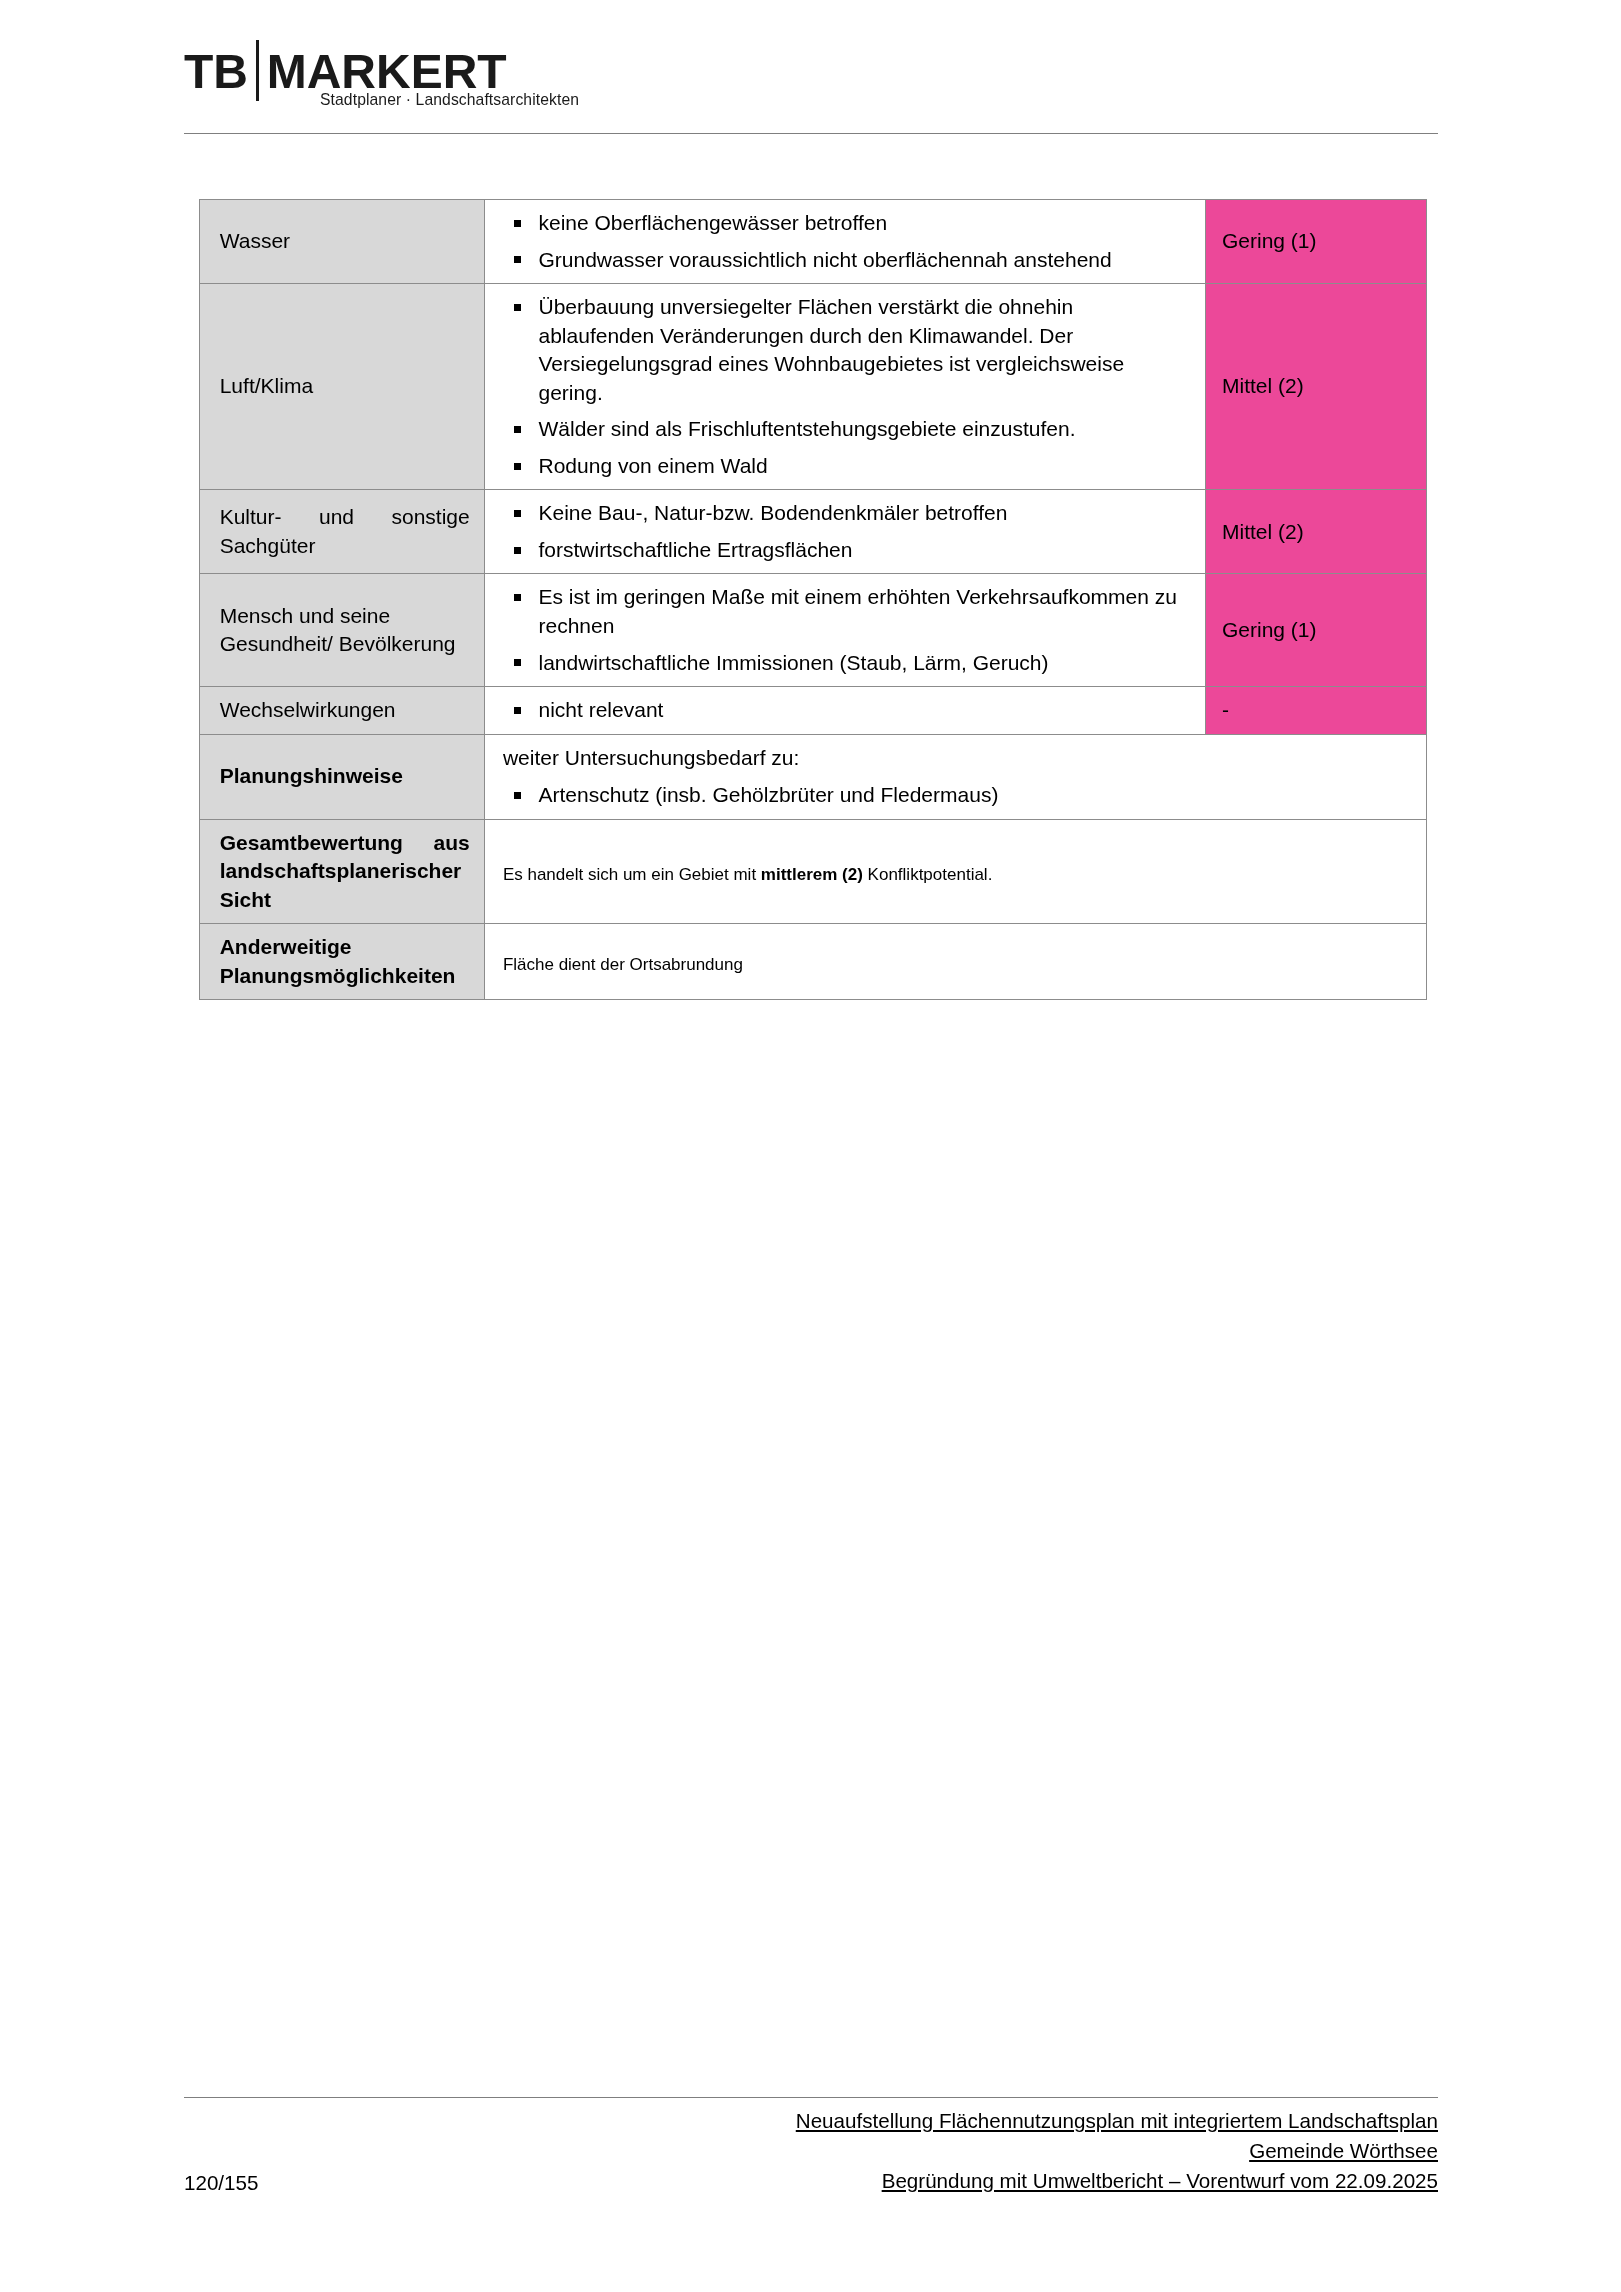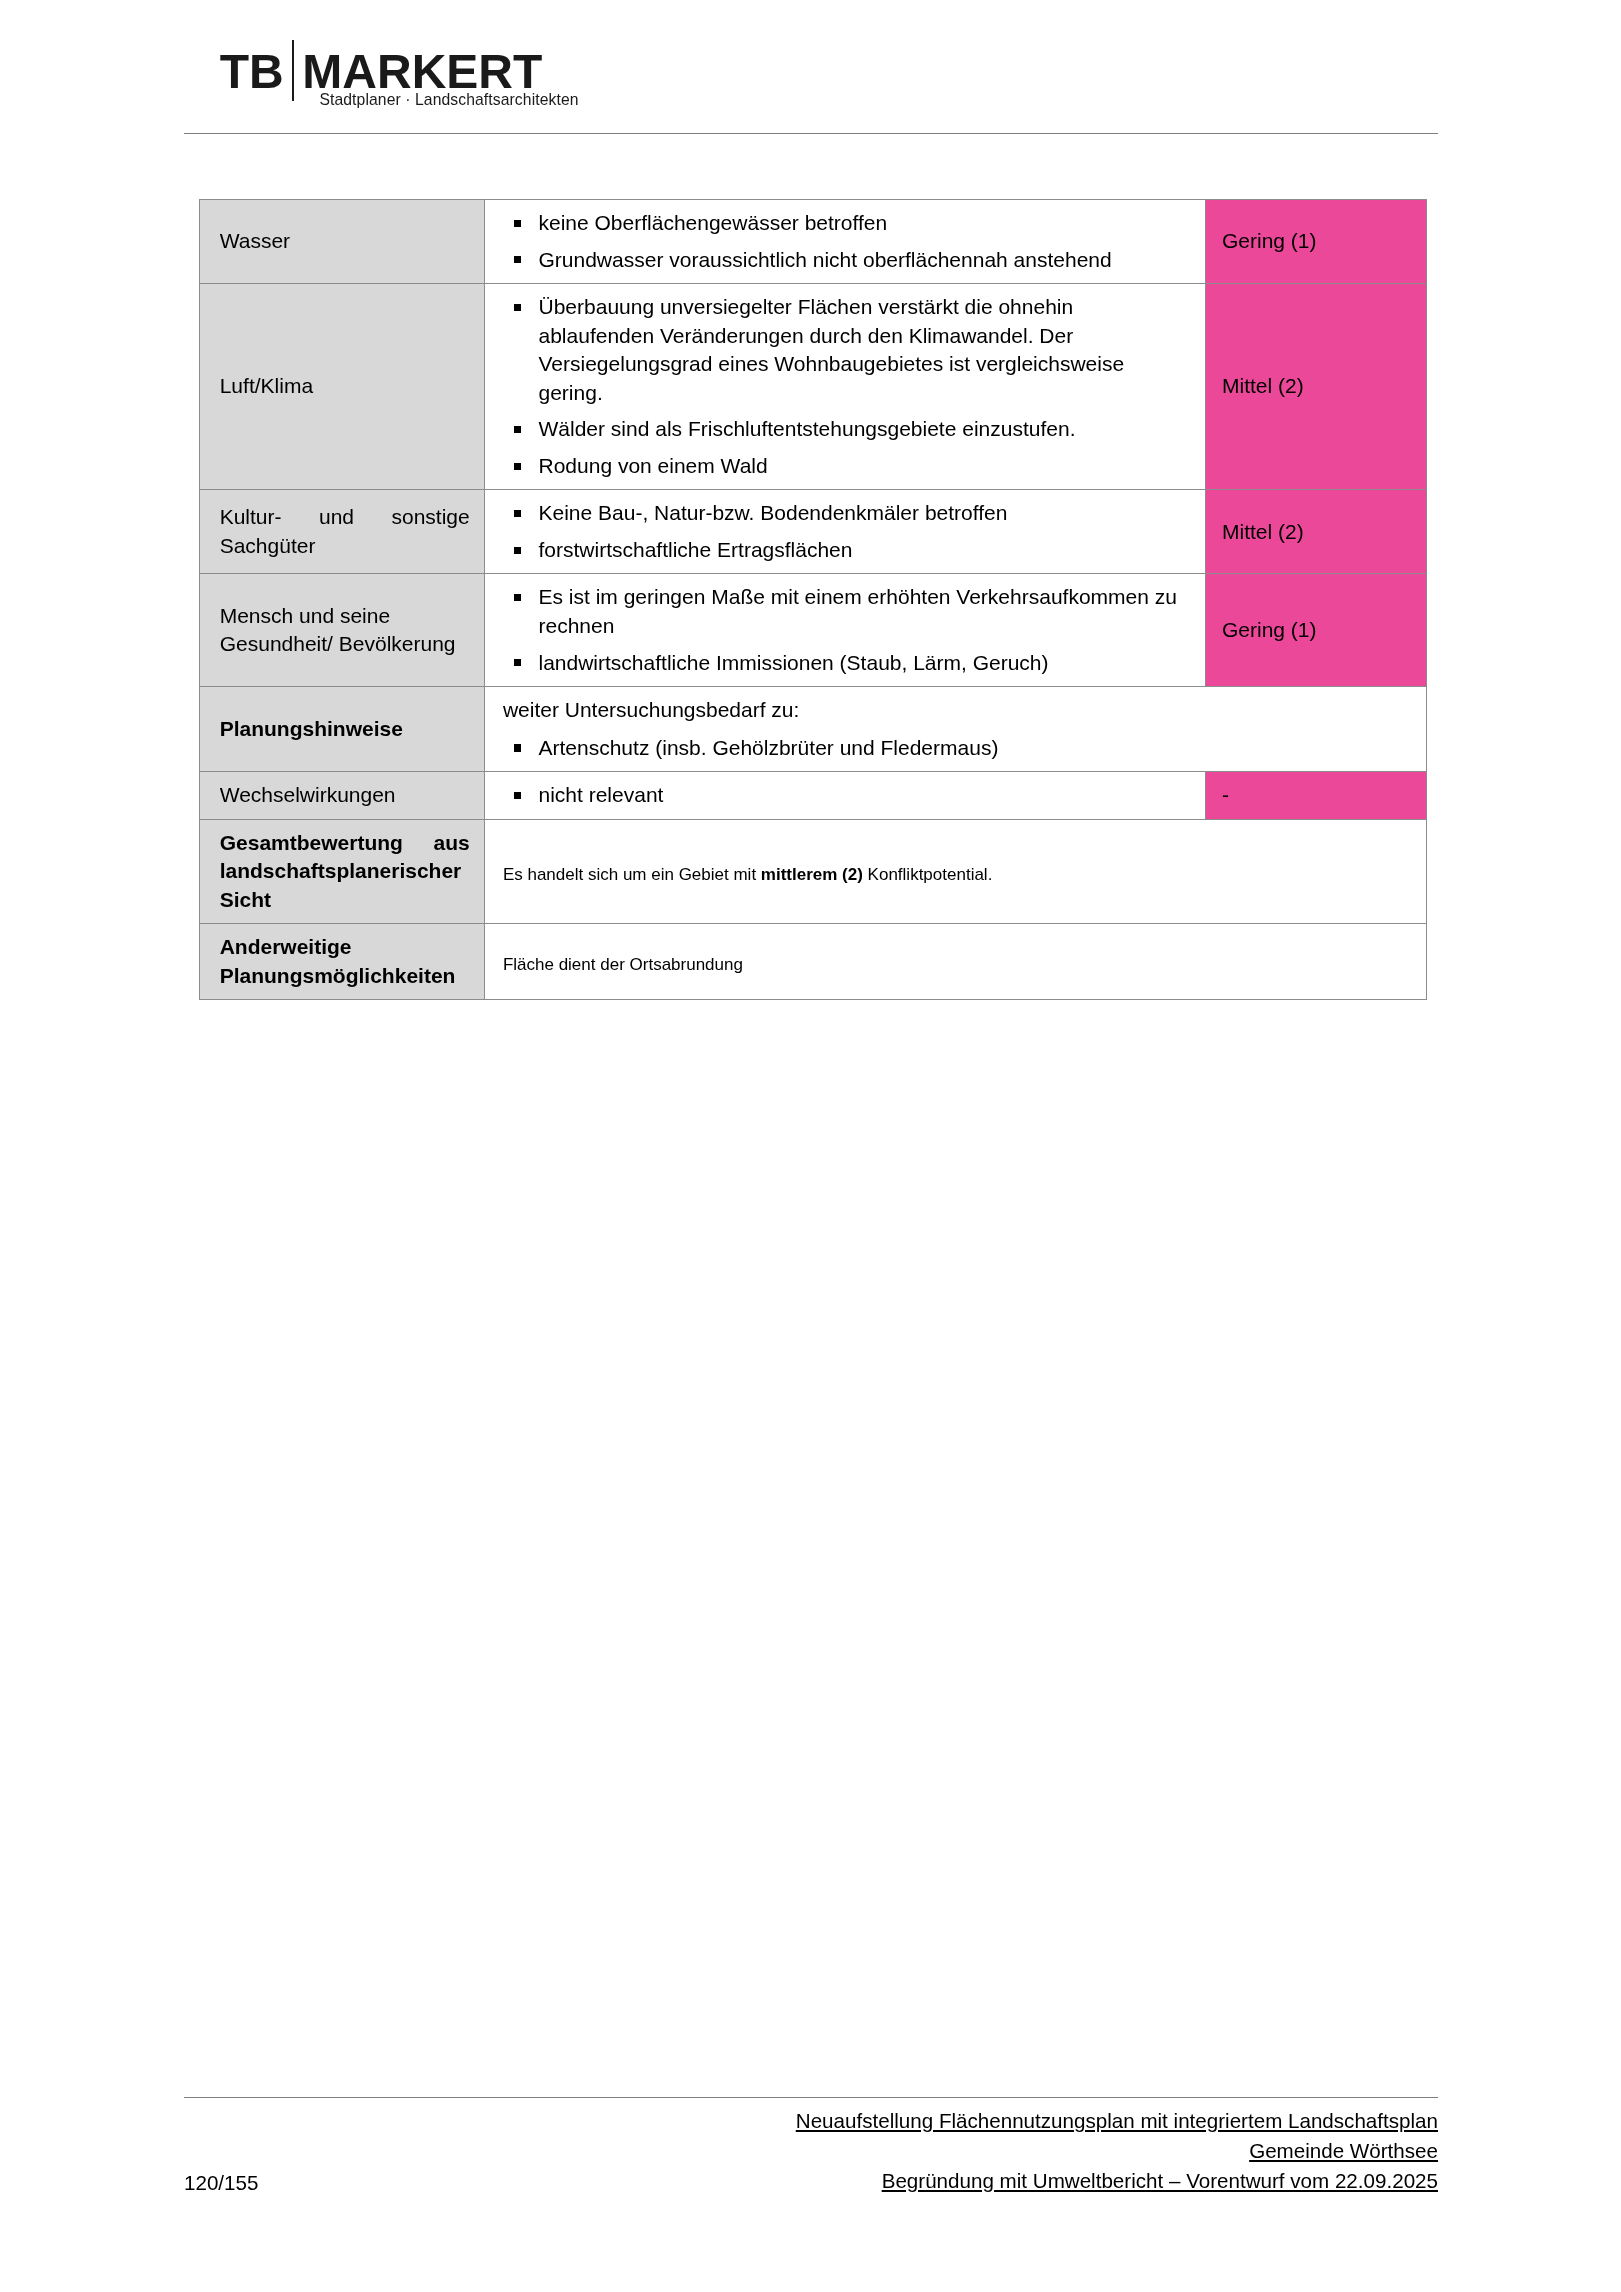--- a/index.html
+++ b/index.html
@@ -29,21 +29,21 @@
   .header {
     position: absolute;
     left: 184px;
     top: 34px;
     width: 1254px;
     height: 99px;
   }
   .logo {
     display: flex;
     flex-direction: column;
-    align-items: center;
+    align-items: flex-start;
     width: 394px;
   }
   .logo-main {
     display: flex;
     align-items: flex-end;
     font-weight: bold;
     letter-spacing: -0.9px;
     line-height: 0.95;
   }
   .logo-tb {
@@ -258,37 +258,37 @@
         <td class="content">
           <ul class="bullets">
             <li>Es ist im geringen Maße mit einem erhöhten Verkehrsaufkommen zu rechnen</li>
             <li>landwirtschaftliche Immissionen (Staub, Lärm, Geruch)</li>
           </ul>
         </td>
         <td class="rating">Gering (1)</td>
       </tr>
 
       <tr>
+        <td class="topic">Wechselwirkungen</td>
+        <td class="content">
+          <ul class="bullets">
+            <li>nicht relevant</li>
+          </ul>
+        </td>
+        <td class="rating">-</td>
+      </tr>
+
+      <tr>
         <td class="topic bold">Planungshinweise</td>
         <td class="content" colspan="2">
           <div class="lead-line">weiter Untersuchungsbedarf zu:</div>
           <ul class="bullets">
             <li>Artenschutz (insb. Gehölzbrüter und Fledermaus)</li>
           </ul>
         </td>
-      </tr>
-
-      <tr>
-        <td class="topic">Wechselwirkungen</td>
-        <td class="content">
-          <ul class="bullets">
-            <li>nicht relevant</li>
-          </ul>
-        </td>
-        <td class="rating">-</td>
       </tr>
 
       <tr>
         <td class="topic bold justify">Gesamtbewertung aus landschaftsplanerischer Sicht</td>
         <td class="content" colspan="2">
           <div class="plain-line"><span>Es handelt sich um ein Gebiet mit </span><span class="bold">mittlerem (2)</span><span> Konfliktpotential.</span></div>
         </td>
       </tr>
 
       <tr>

